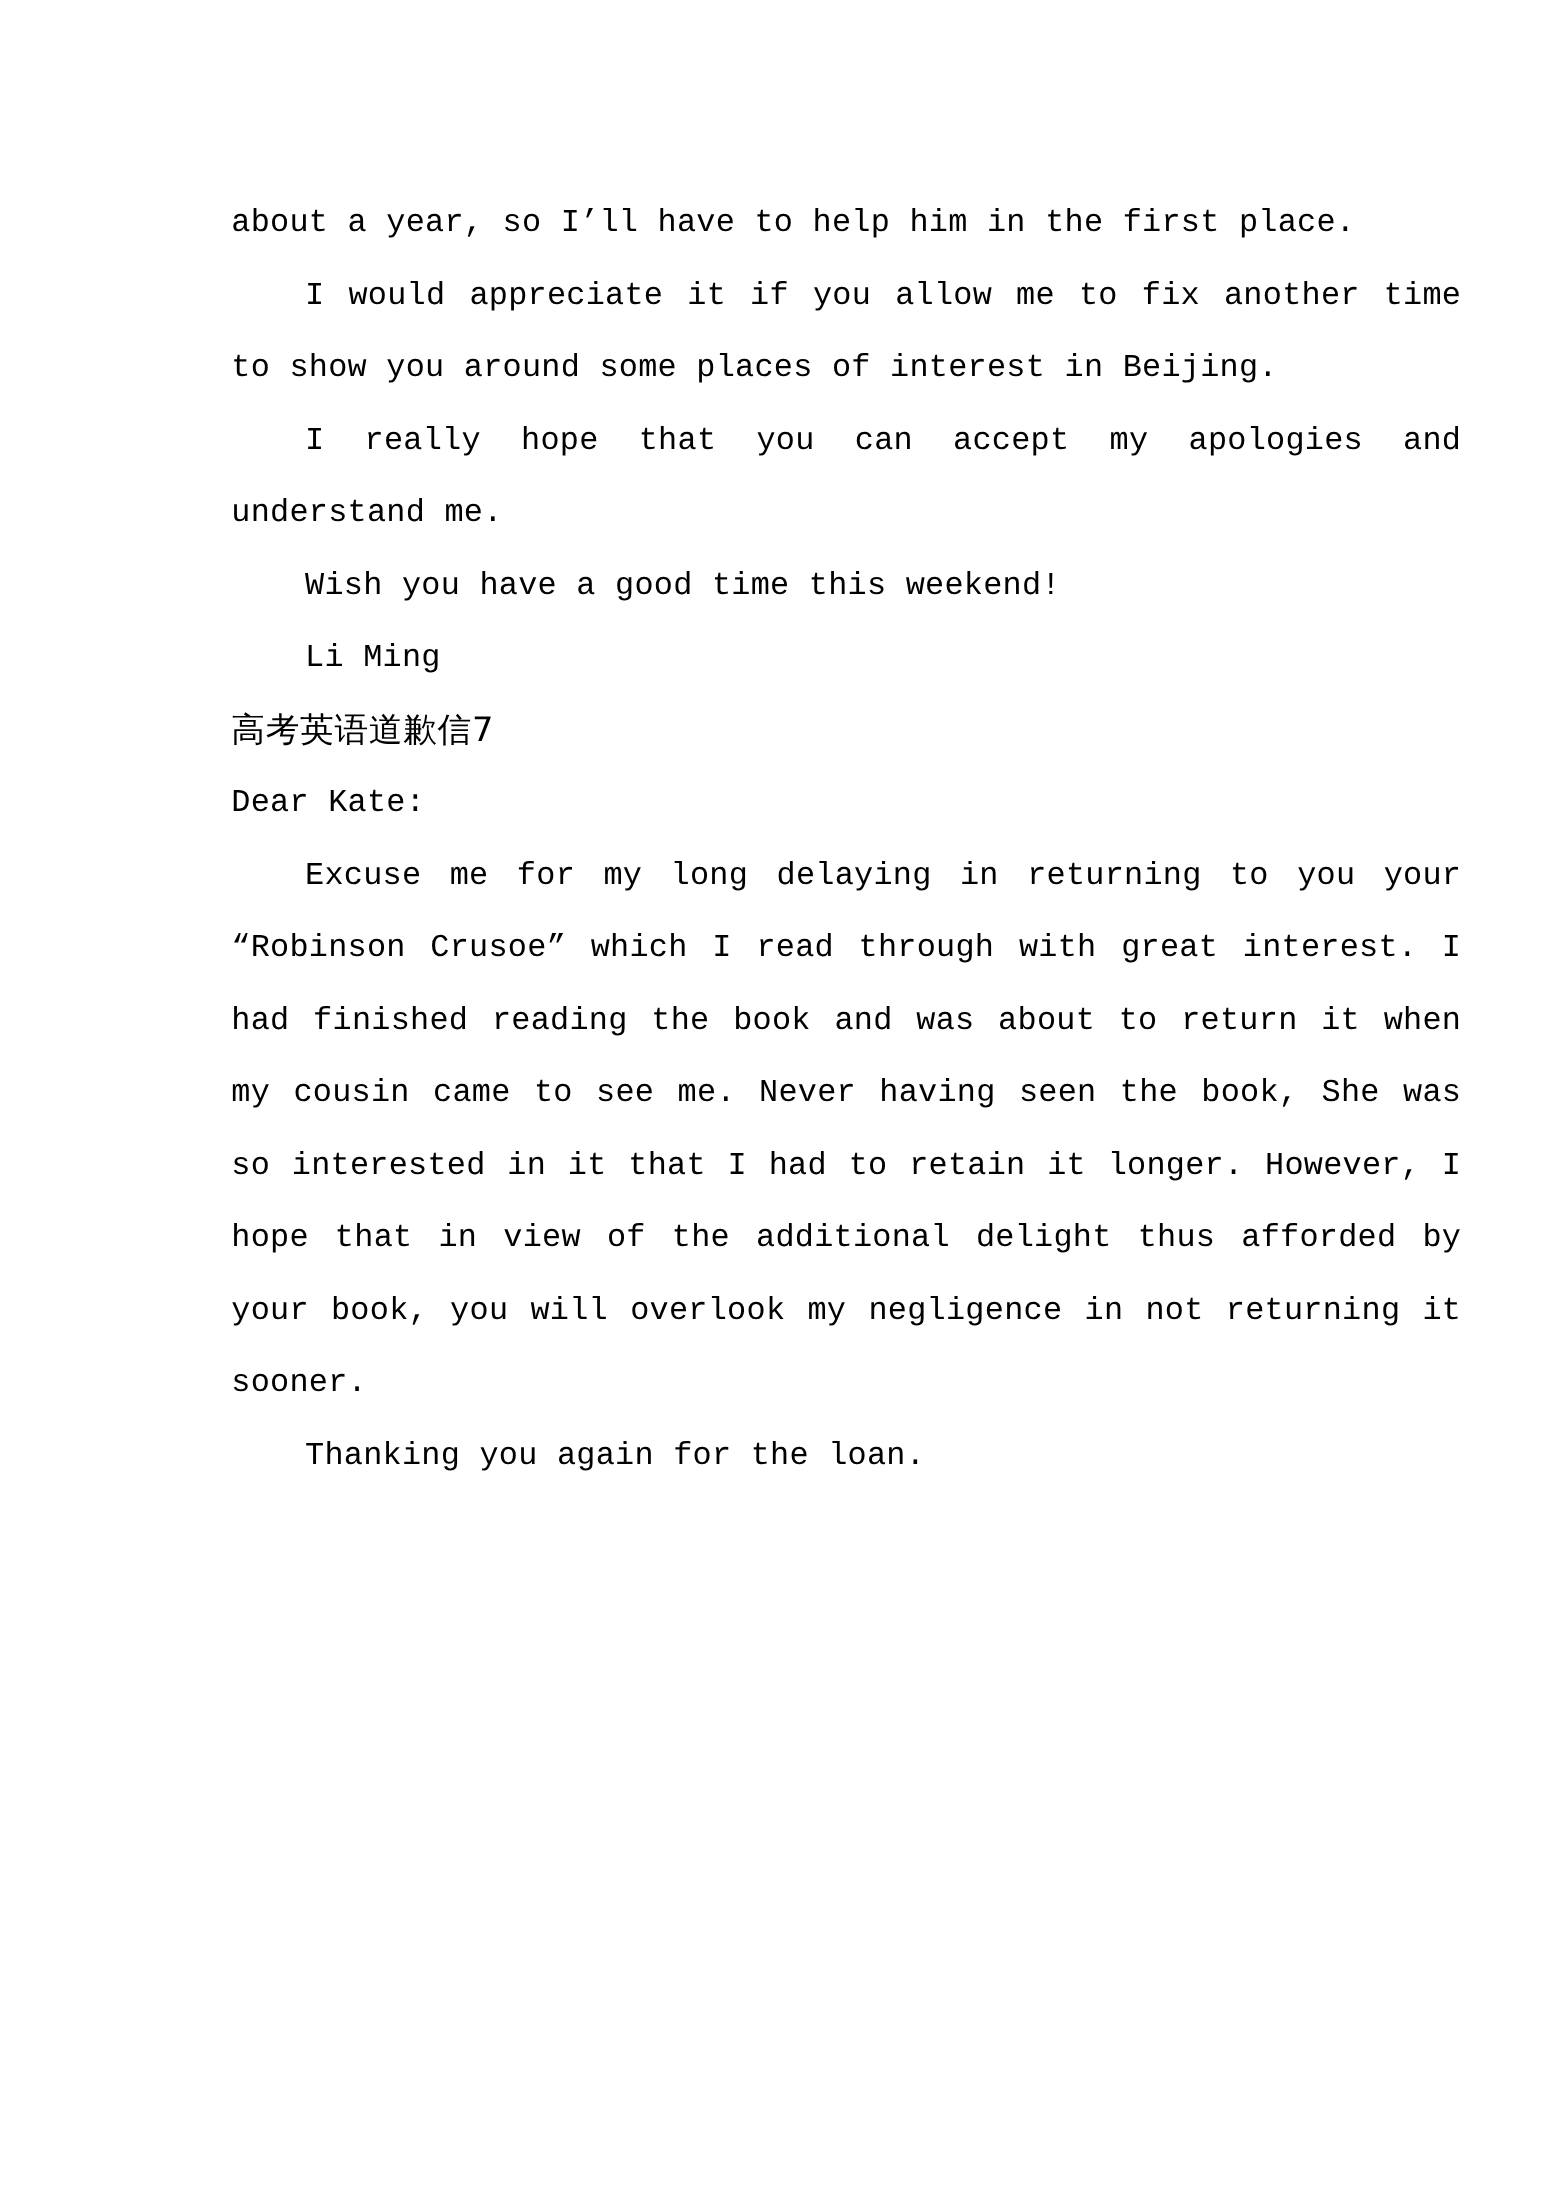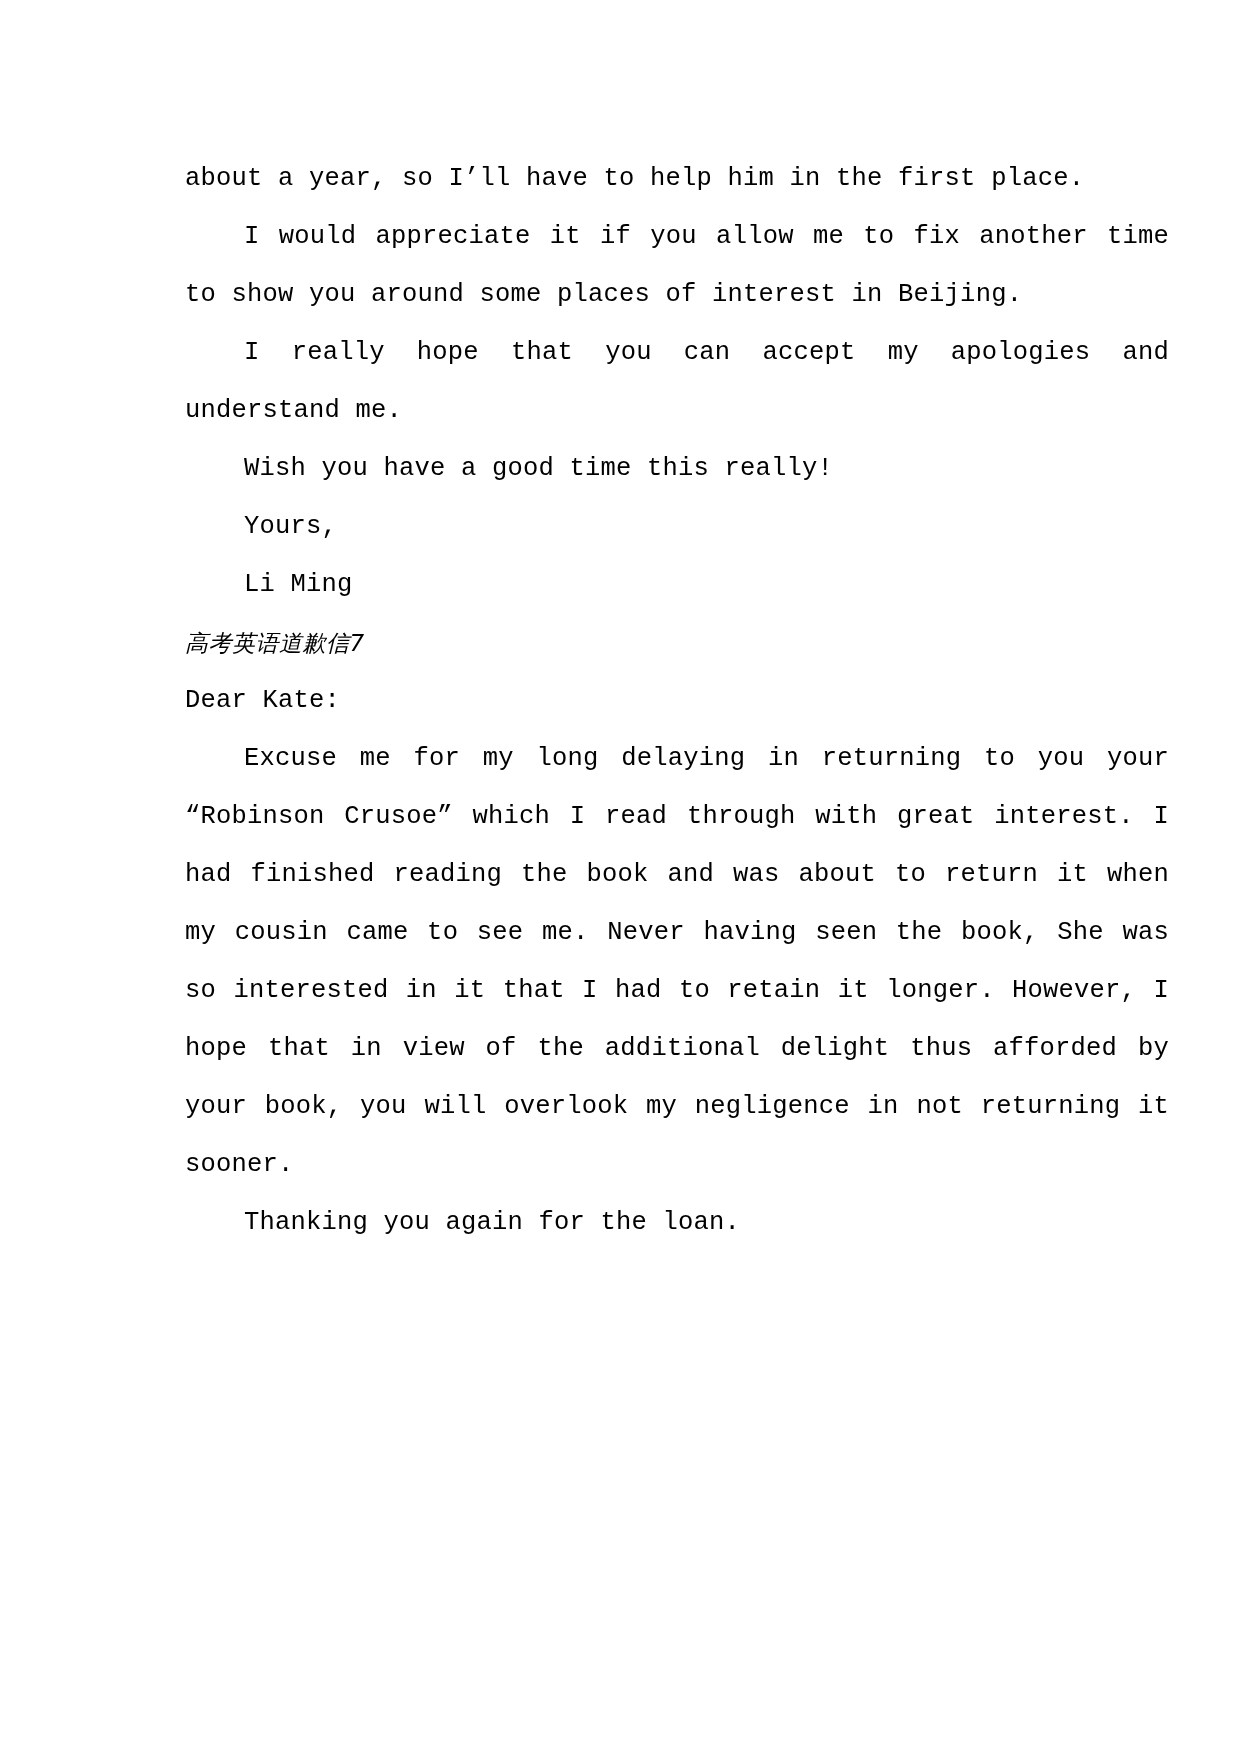--- a/index.html
+++ b/index.html
@@ -36,43 +36,41 @@
   .para {
     text-align: justify;
     text-justify: inter-word;
     text-align-last: left;
   }
   .indent {
     text-indent: 59px;
   }
   .cn {
     font-family: "DejaVu Sans", sans-serif;
-    font-size: 23px;
+    font-size: 27px;
     letter-spacing: 0.5px;
-    font-style: italic;
   }
   .noindent {
     text-indent: 0;
   }
 </style>
 </head>
 <body>
 
 <div class="page">
   <div class="doc-body">
 
     <p class="para noindent">about a year, so I’ll have to help him in the first place.</p>
 
     <p class="para indent">I would appreciate it if you allow me to fix another time to show you around some places of interest in Beijing.</p>
 
     <p class="para indent">I really hope that you can accept my apologies and understand me.</p>
 
-    <p class="indent">Wish you have a good time this really!</p>
+    <p class="indent">Wish you have a good time this weekend!</p>
 
-    <p class="indent">Yours,</p>
 
     <p class="indent">Li Ming</p>
 
     <p class="cn noindent">高考英语道歉信7</p>
 
 
     <p class="noindent">Dear Kate:</p>
 
     <p class="para indent">Excuse me for my long delaying in returning to you your “Robinson Crusoe” which I read through with great interest. I had finished reading the book and was about to return it when my cousin came to see me. Never having seen the book, She was so interested in it that I had to retain it longer. However, I hope that in view of the additional delight thus afforded by your book, you will overlook my negligence in not returning it sooner.</p>
 

